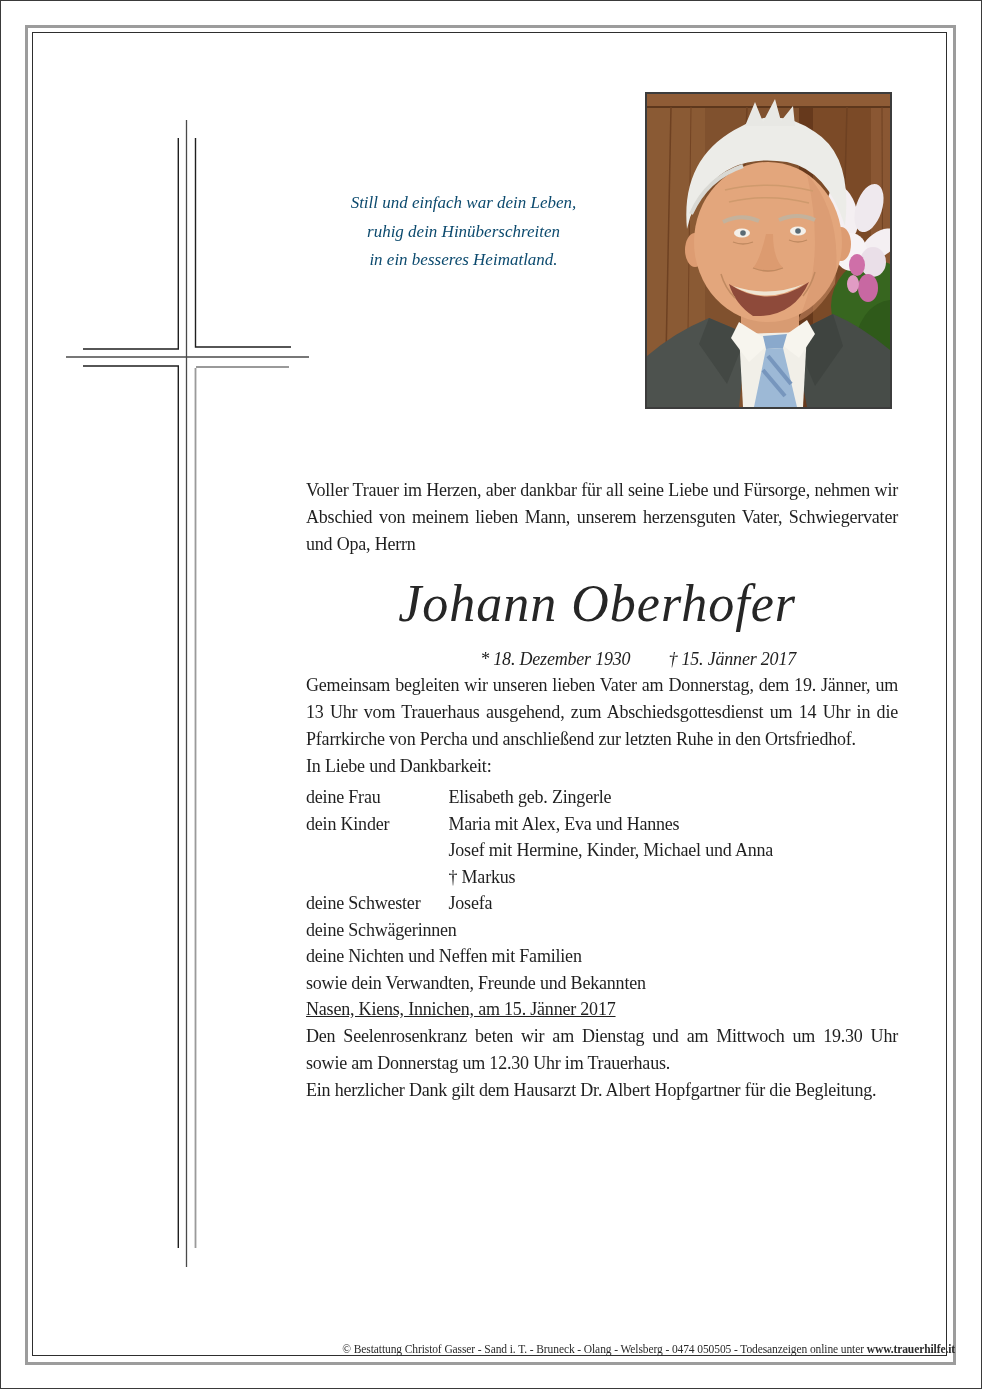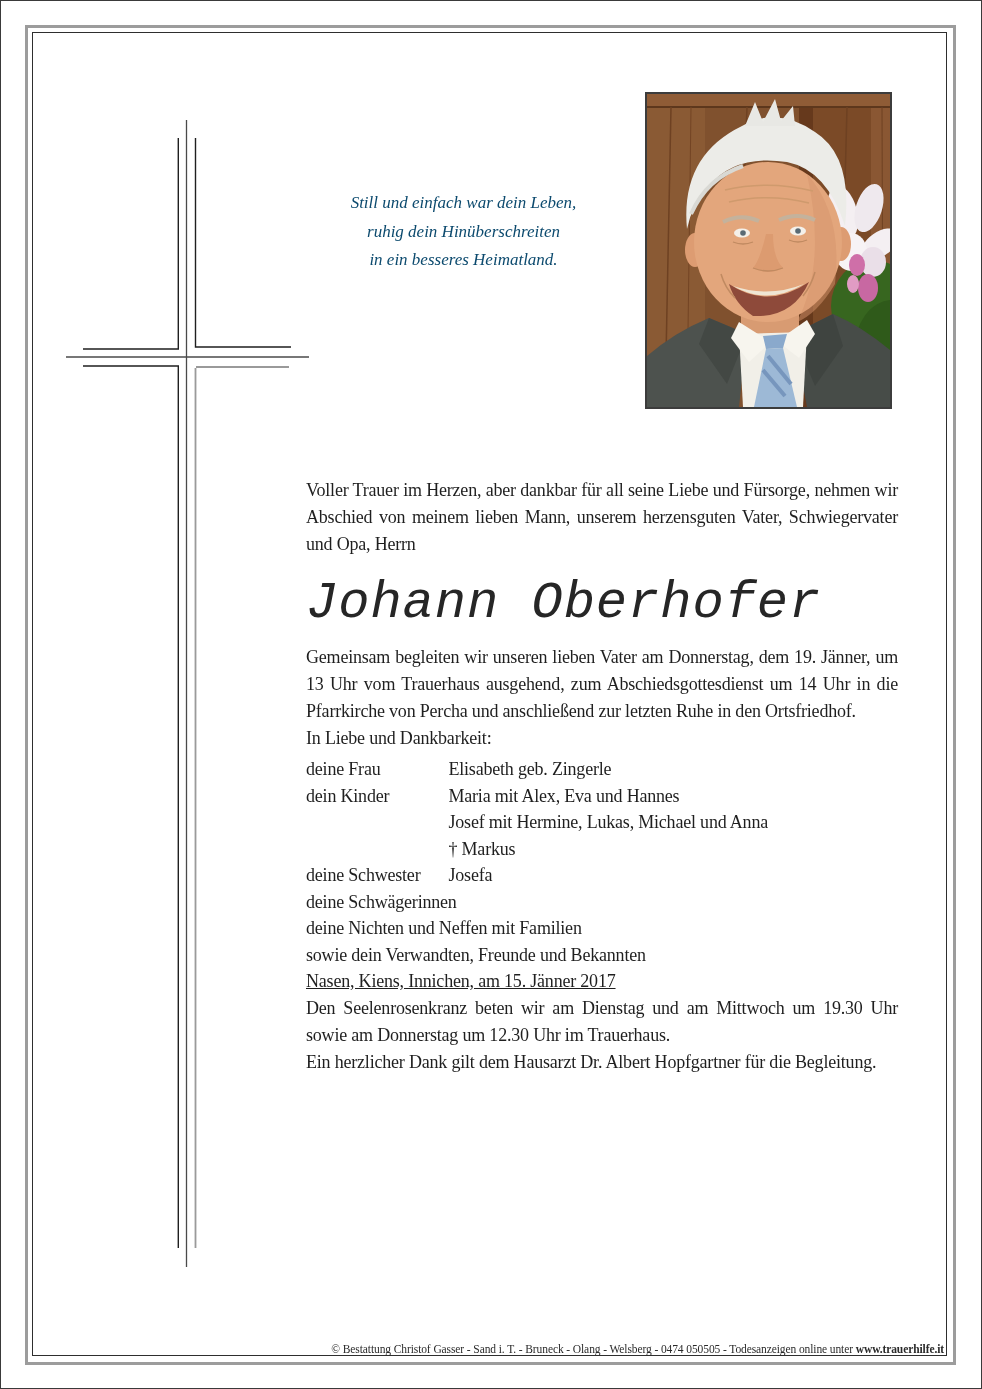--- a/index.html
+++ b/index.html
@@ -33,40 +33,40 @@
     position:absolute; left:644px; top:91px; width:243px; height:313px;
     border:2px solid #3c3c3c; background:#80512e;
   }
   .photo svg { display:block; width:100%; height:100%; }
   .column {
     position:absolute; left:305px; top:441px; width:592px;
     font-size:18px; line-height:27px; letter-spacing:-0.2px;margin-top:35px;
   }
   .column p { margin:0; }
   .just { text-align:justify; }
-  .name-block { width:490px; text-align:right; margin-top:6px;font-family:Liberation Mono, monospace; }
+  .name-block { width:490px; text-align:right; margin-top:6px; }
   .deceased-name {
     font-style:italic; font-size:52px; line-height:80px;
     letter-spacing:1px; white-space:nowrap; color:#262626;
   }
   .dates { font-style:italic; font-size:18px; line-height:26px; margin-top:2px; }
   .dates .birth { margin-right:38px; }
   .p-passing { margin-top:14px; }
   .p-funeral { margin-top:27px; }
   .p-heading { margin-top:4px; }
   .mourners { margin-top:4px; display:grid; grid-template-columns:max-content 1fr; column-gap:28px; line-height:26.5px; }
   .m-row { display:contents; }
   .m-label { grid-column:1; white-space:nowrap; }
   .m-value { grid-column:2; }
   .m-full { grid-column:1 / -1; }
   .p-dateline { margin-top:16px;text-decoration:underline; }
   .p-rosary { margin-top:19px; }
   .p-thanks { margin-top:14px; }
   .footer {
-    position:absolute; right:37px; bottom:33px;
+    position:absolute; right:26px; bottom:33px;
     font-size:11.5px; letter-spacing:-0.1px; color:#2a2a2a; white-space:nowrap;
   }
   .footer .site { font-weight:bold; }
 </style>
 </head>
 <body>
 
 <div class="frame-gray"></div>
 <div class="frame-black"></div>
 
@@ -160,39 +160,42 @@
     <path d="M74,180 Q78,194 88,204" stroke="#c08a61" stroke-width="1.5" fill="none"></path>
     <path d="M168,178 Q164,192 156,202" stroke="#c08a61" stroke-width="1.5" fill="none"></path>
   </svg>
 </div>
 
 <div class="column">
   <p class="just">Voller Trauer im Herzen, aber dankbar für all seine Liebe und Fürsorge, nehmen wir Abschied von meinem lieben Mann, unserem herzensguten Vater, Schwiegervater und Opa, Herrn</p>
 
   <div class="name-block">
     <div class="deceased-name">Johann Oberhofer</div>
+    <div class="dates">
+      <span class="birth">* 18. Dezember 1930</span><span>† 15. Jänner 2017</span>
+    </div>
   </div>
 
 
   <p class="just p-funeral">Gemeinsam begleiten wir unseren lieben Vater am Donnerstag, dem 19. Jänner, um 13 Uhr vom Trauerhaus ausgehend, zum Abschiedsgottesdienst um 14 Uhr in die Pfarrkirche von Percha und anschließend zur letzten Ruhe in den Ortsfriedhof.</p>
 
   <p class="p-heading">In Liebe und Dankbarkeit:</p>
 
   <div class="mourners">
     <div class="m-row">
       <div class="m-label">deine Frau</div>
       <div class="m-value">
         <div>Elisabeth geb. Zingerle</div>
       </div>
     </div>
     <div class="m-row">
       <div class="m-label">dein Kinder</div>
       <div class="m-value">
         <div>Maria mit Alex, Eva und Hannes</div>
-        <div>Josef mit Hermine, Lukas, Michael und Anna</div>
+        <div>Josef mit Hermine, Kinder, Michael und Anna</div>
         <div>† Markus</div>
       </div>
     </div>
     <div class="m-row">
       <div class="m-label">deine Schwester</div>
       <div class="m-value">
         <div>Josefa</div>
       </div>
     </div>
     <div class="m-full">deine Schwägerinnen</div>

